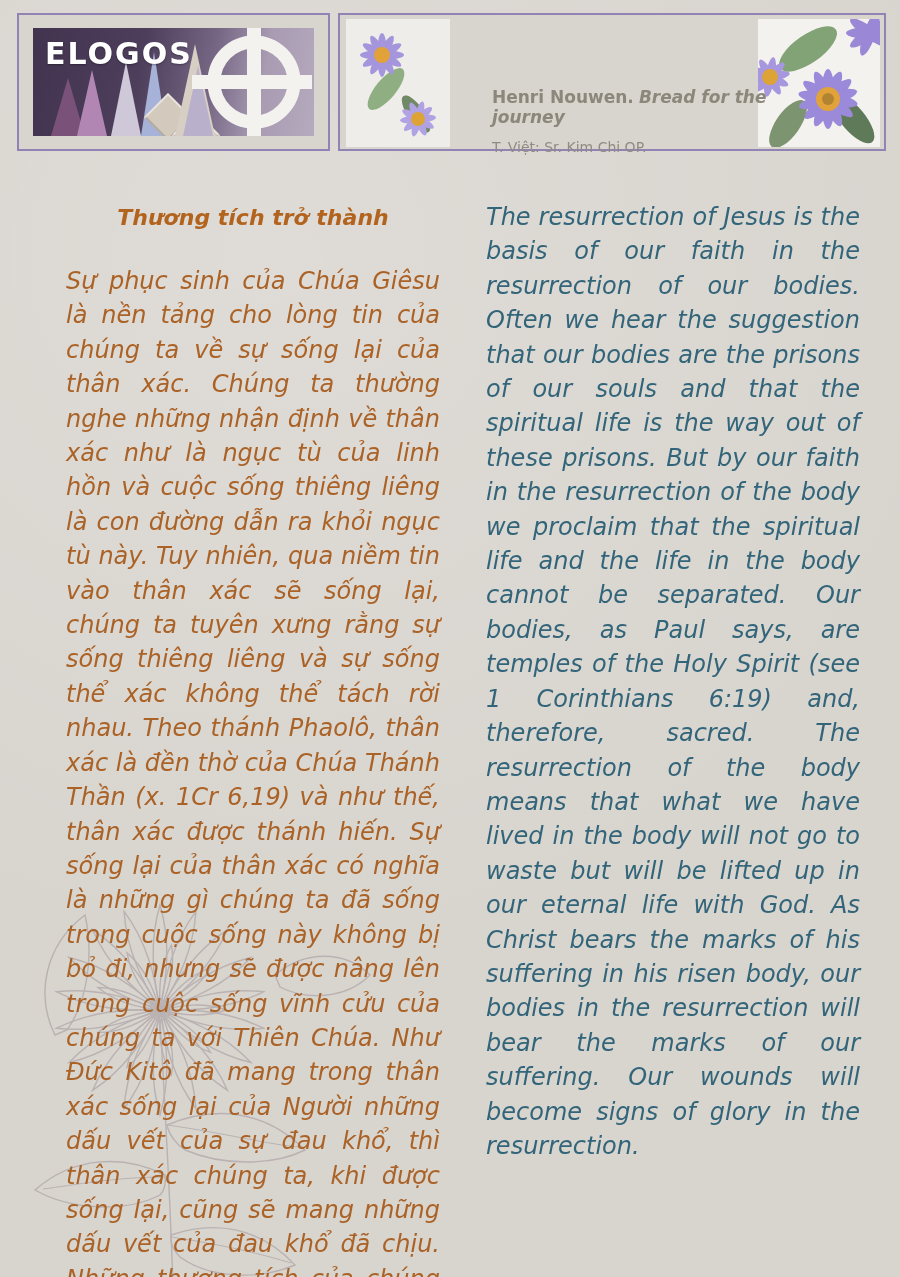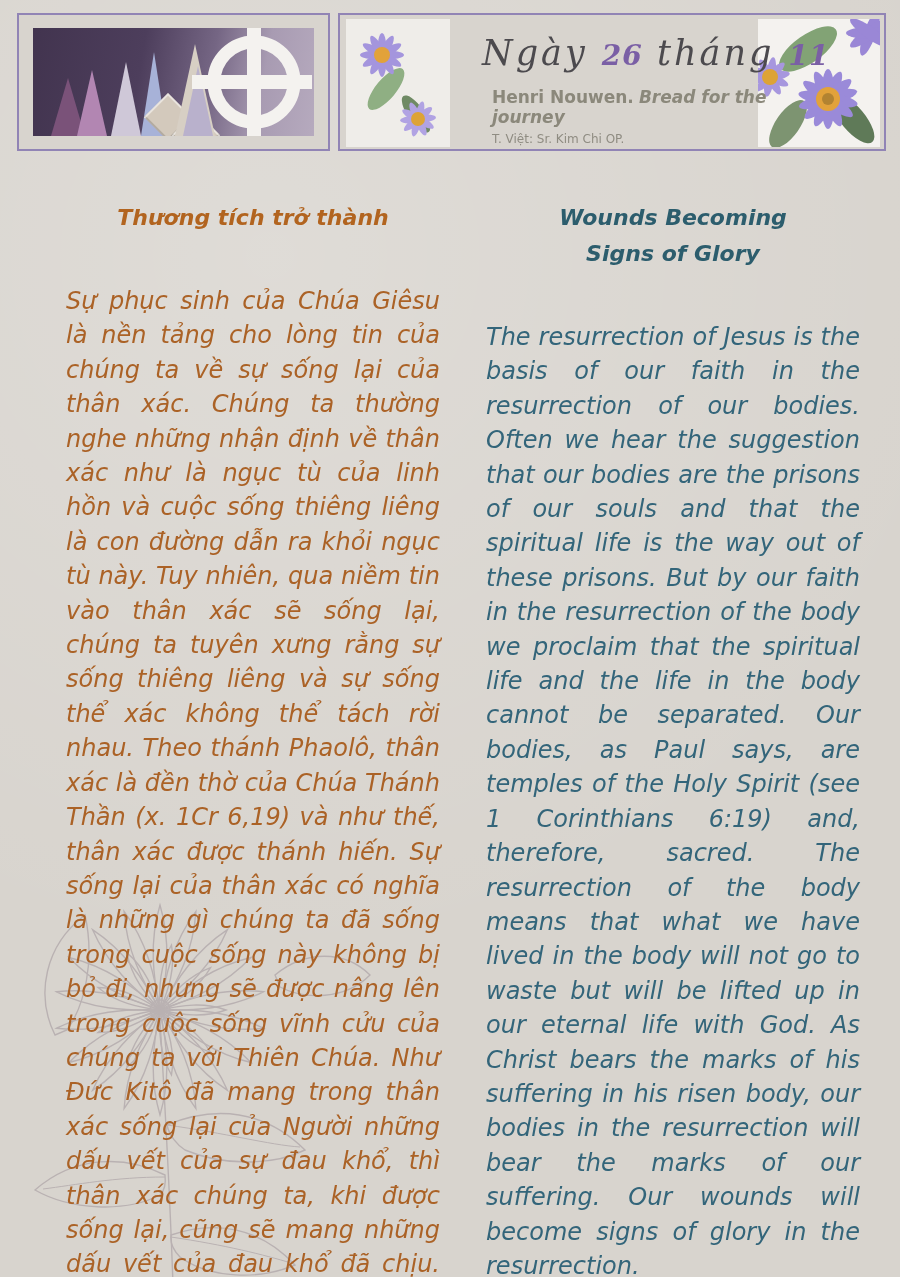--- a/index.html
+++ b/index.html
@@ -53,32 +53,32 @@
 
   .date-line {
     position:absolute; left:142px; top:18px; width:330px;
     font-family:"DejaVu Serif", serif; font-style:italic;
     color:#4c4a4e; font-size:35px; letter-spacing:3px; white-space:nowrap;
   }
   .date-num { color:#7a5fa5; font-size:28px; font-weight:bold; letter-spacing:1px; }
   .attr-block { position:absolute; left:152px; top:72px; width:330px; }
   .attr-author { color:#8b887b; font-weight:bold; font-size:17px; }
   .attr-work   { color:#8b887b; font-weight:bold; font-style:italic; font-size:17px; }
-  .attr-sub    { color:#8f8c82; font-size:12px; line-height:19px; margin-top:3px; }
+  .attr-sub    { color:#8f8c82; font-size:14px; line-height:19px; margin-top:11px; }
 
   .flower-patch-left  { position:absolute; left:6px;  top:4px;  width:104px; height:128px; }
   .flower-patch-right { position:absolute; right:4px; top:4px;  width:122px; height:128px; }
 
   
   .col { position:absolute; top:200px; width:374px; z-index:2; }
   .col-vi { left:66px; }
   .col-en { left:486px; }
   .col-title {
     text-align:center; font-weight:bold; font-style:italic;
-    font-size:22px; line-height:36px; margin-bottom:48px;
+    font-size:22px; line-height:36px; margin-bottom:28px;
   }
   .col-vi .col-title { color:#b2641f; }
   .col-en .col-title { color:#2c5d6d; }
   .col-body {
     font-style:italic; font-size:24px; line-height:34.4px;
     text-align:justify; text-justify:inter-word;
   }
   .col-vi .col-body { color:#ab6226; }
   .col-en .col-body { color:#33657a; }
 
@@ -98,20 +98,21 @@
       <div class="spire sp4"></div>
       <div class="tile tile1"></div>
       <div class="tile tile2"></div>
       <div class="spire sp5"></div>
       <div class="spire sp6"></div>
       <svg class="celtic" width="120" height="112" viewBox="0 0 120 112">
         <circle cx="62" cy="56" r="40" fill="none" stroke="#f4f2ef" stroke-width="13"></circle>
         <rect x="55" y="-6" width="14" height="124" fill="#f4f2ef"></rect>
         <rect x="0" y="49" width="124" height="14" fill="#f4f2ef"></rect>
       </svg>
+      <span class="logo-title">ELOGOS</span>
     </div>
   </div>
 
   <div class="hdr-box hdr-right">
 
     <svg class="flower-patch-left" viewBox="0 0 104 128">
       <rect x="0" y="0" width="104" height="128" fill="#efede9"></rect>
       <g stroke="none">
         <ellipse cx="40" cy="70" rx="10" ry="26" fill="#8faf83" transform="rotate(40 40 70)"></ellipse>
         <ellipse cx="70" cy="95" rx="8" ry="22" fill="#6f8a64" transform="rotate(-35 70 95)"></ellipse>
@@ -170,26 +171,20 @@
           <ellipse rx="5" ry="20" transform="rotate(10)"></ellipse>
             <ellipse rx="5" ry="20" transform="rotate(45)"></ellipse>
           <ellipse rx="5" ry="20" transform="rotate(80)"></ellipse>
             <ellipse rx="5" ry="20" transform="rotate(115)"></ellipse>
           <ellipse rx="5" ry="20" transform="rotate(150)"></ellipse>
         </g>
         <circle r="8" fill="#dda336"></circle>
       </g>
     </svg>
 
-    <div class="date-line">
-      <span>Ngày</span>
-      <span class="date-num">26</span>
-      <span>tháng</span>
-      <span class="date-num">11</span>
-    </div>
 
     <div class="attr-block">
       <div>
         <span class="attr-author">Henri Nouwen.</span>
         <span class="attr-work">Bread for the journey</span>
       </div>
       <div class="attr-sub">T. Việt: Sr. Kim Chi OP.</div>
     </div>
   </div>
 
@@ -242,20 +237,16 @@
   </svg>
 
   <div class="col col-vi">
     <div class="col-title">
       <div>Thương tích trở thành</div>
     </div>
     <div class="col-body">Sự phục sinh của Chúa Giêsu là nền tảng cho lòng tin của chúng ta về sự sống lại của thân xác. Chúng ta thường nghe những nhận định về thân xác như là ngục tù của linh hồn và cuộc sống thiêng liêng là con đường dẫn ra khỏi ngục tù này. Tuy nhiên, qua niềm tin vào thân xác sẽ sống lại, chúng ta tuyên xưng rằng sự sống thiêng liêng và sự sống thể xác không thể tách rời nhau. Theo thánh Phaolô, thân xác là đền thờ của Chúa Thánh Thần (x. 1Cr 6,19) và như thế, thân xác được thánh hiến. Sự sống lại của thân xác có nghĩa là những gì chúng ta đã sống trong cuộc sống này không bị bỏ đi, nhưng sẽ được nâng lên trong cuộc sống vĩnh cửu của chúng ta với Thiên Chúa. Như Đức Kitô đã mang trong thân xác sống lại của Người những dấu vết của sự đau khổ, thì thân xác chúng ta, khi được sống lại, cũng sẽ mang những dấu vết của đau khổ đã chịu. Những thương tích của chúng ta sẽ trở thành dấu chỉ vinh quang trong phục sinh.</div>
   </div>
 
   <div class="col col-en">
-    <div class="col-title">
-      <div>Wounds Becoming</div>
-      <div>Signs of Glory</div>
-    </div>
     <div class="col-body">The resurrection of Jesus is the basis of our faith in the resurrection of our bodies. Often we hear the suggestion that our bodies are the prisons of our souls and that the spiritual life is the way out of these prisons. But by our faith in the resurrection of the body we proclaim that the spiritual life and the life in the body cannot be separated. Our bodies, as Paul says, are temples of the Holy Spirit (see 1 Corinthians 6:19) and, therefore, sacred. The resurrection of the body means that what we have lived in the body will not go to waste but will be lifted up in our eternal life with God. As Christ bears the marks of his suffering in his risen body, our bodies in the resurrection will bear the marks of our suffering. Our wounds will become signs of glory in the resurrection.</div>
   </div>
 
 </div>
 
 </body></html>

